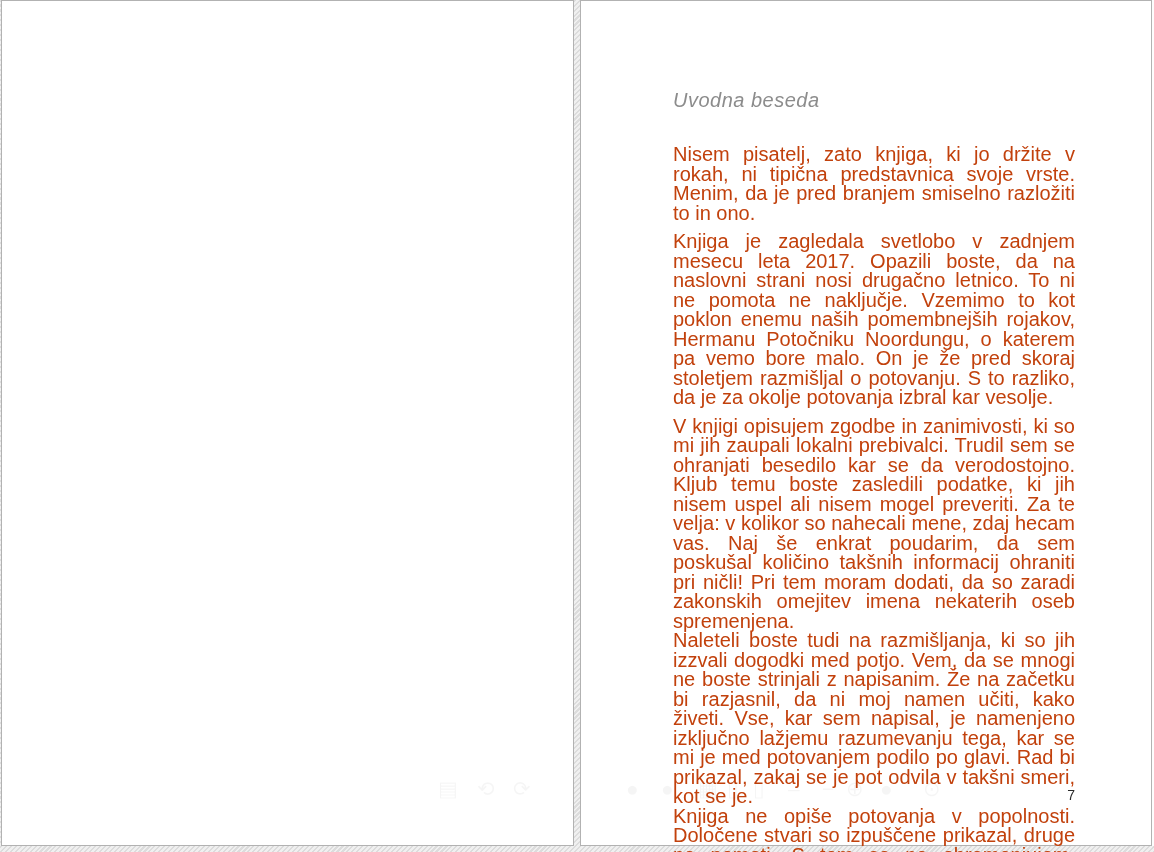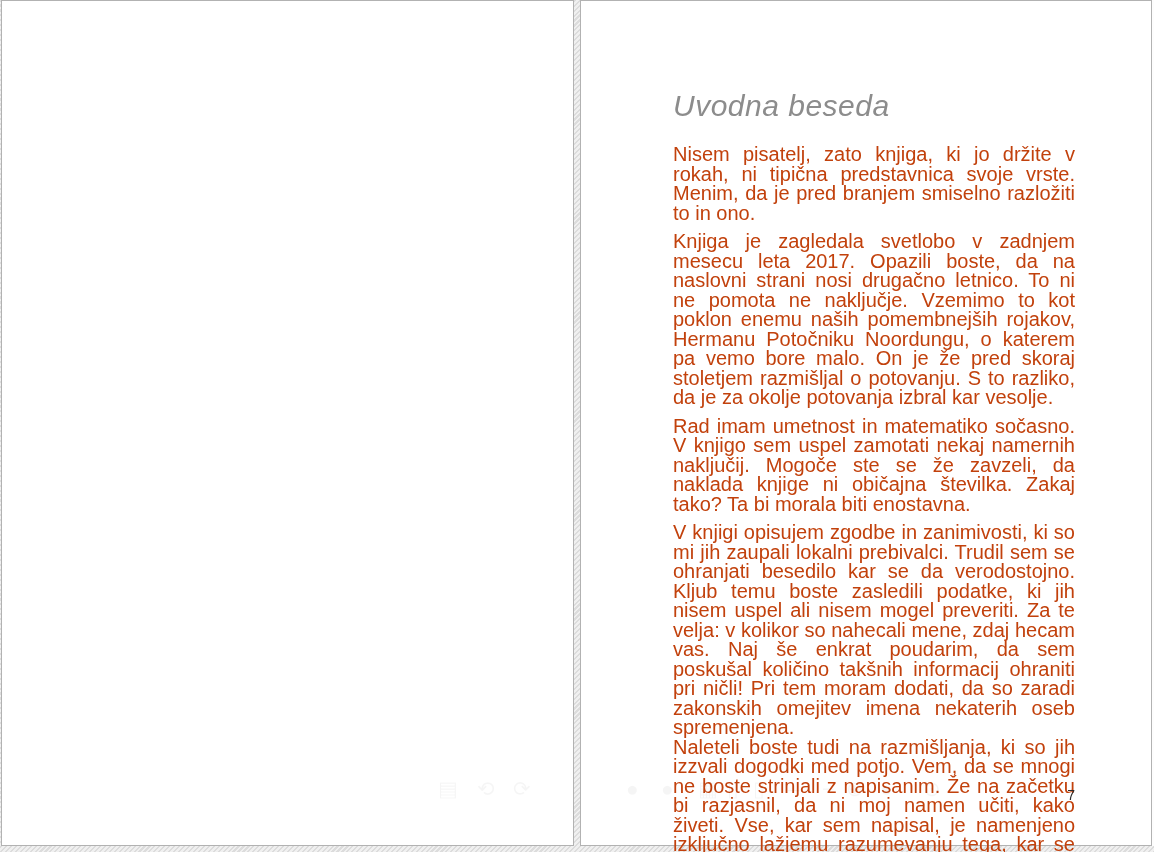--- a/index.html
+++ b/index.html
@@ -41,21 +41,21 @@
     height: 846px;
     background: #fdfdfd;
   }
   .chapter-title {
     position: absolute;
     left: 92px;
     top: 88px;
     font-family: "Liberation Sans", sans-serif;
     font-style: italic;
     font-weight: 300;
-    font-size: 30px;
+    font-size: 20px;
     letter-spacing: 0.5px;
     color: #8c8c8c;
     white-space: nowrap;
   }
   .body-text {
     position: absolute;
     left: 92px;
     top: 144px;
     width: 402px;
     font-size: 20px;
@@ -102,21 +102,20 @@
 <div class="canvas">
 
   <div class="page page-left"></div>
 
   <div class="page page-right">
     <div class="chapter-title">Uvodna beseda</div>
 
     <div class="body-text">
       <p class="spaced">Nisem pisatelj, zato knjiga, ki jo držite v rokah, ni tipična predstavnica svoje vrste. Menim, da je pred branjem smiselno razložiti to in ono.</p>
       <p class="spaced">Knjiga je zagledala svetlobo v zadnjem mesecu leta 2017. Opazili boste, da na naslovni strani nosi drugačno letnico. To ni ne pomota ne naključje. Vzemimo to kot poklon enemu naših pomembnejših rojakov, Hermanu Potočniku Noordungu, o katerem pa vemo bore malo. On je že pred skoraj stoletjem razmišljal o potovanju. S to razliko, da je za okolje potovanja izbral kar vesolje.</p>
-      <p class="spaced">Rad imam umetnost in matematiko sočasno. V knjigo sem uspel zamotati nekaj namernih naključij. Mogoče ste se že zavzeli, da naklada knjige ni običajna številka. Zakaj tako? Ta bi morala biti enostavna.</p>
       <p>V knjigi opisujem zgodbe in zanimivosti, ki so mi jih zaupali lokalni prebivalci. Trudil sem se ohranjati besedilo kar se da verodostojno. Kljub temu boste zasledili podatke, ki jih nisem uspel ali nisem mogel preveriti. Za te velja: v kolikor so nahecali mene, zdaj hecam vas. Naj še enkrat poudarim, da sem poskušal količino takšnih informacij ohraniti pri ničli! Pri tem moram dodati, da so zaradi zakonskih omejitev imena nekaterih oseb spremenjena.</p>
       <p>Naleteli boste tudi na razmišljanja, ki so jih izzvali dogodki med potjo. Vem, da se mnogi ne boste strinjali z napisanim. Že na začetku bi razjasnil, da ni moj namen učiti, kako živeti. Vse, kar sem napisal, je namenjeno izključno lažjemu razumevanju tega, kar se mi je med potovanjem podilo po glavi. Rad bi prikazal, zakaj se je pot odvila v takšni smeri, kot se je.</p>
       <p>Knjiga ne opiše potovanja v popolnosti. Določene stvari so izpuščene prikazal, druge po pomoti. S tem se ne obremenjujem. Ostaja več gradiva za prihodnje projekte.</p>
     </div>
 
     <div class="page-number">7</div>
   </div>
 
   <div class="edge-sliver"></div>
 

